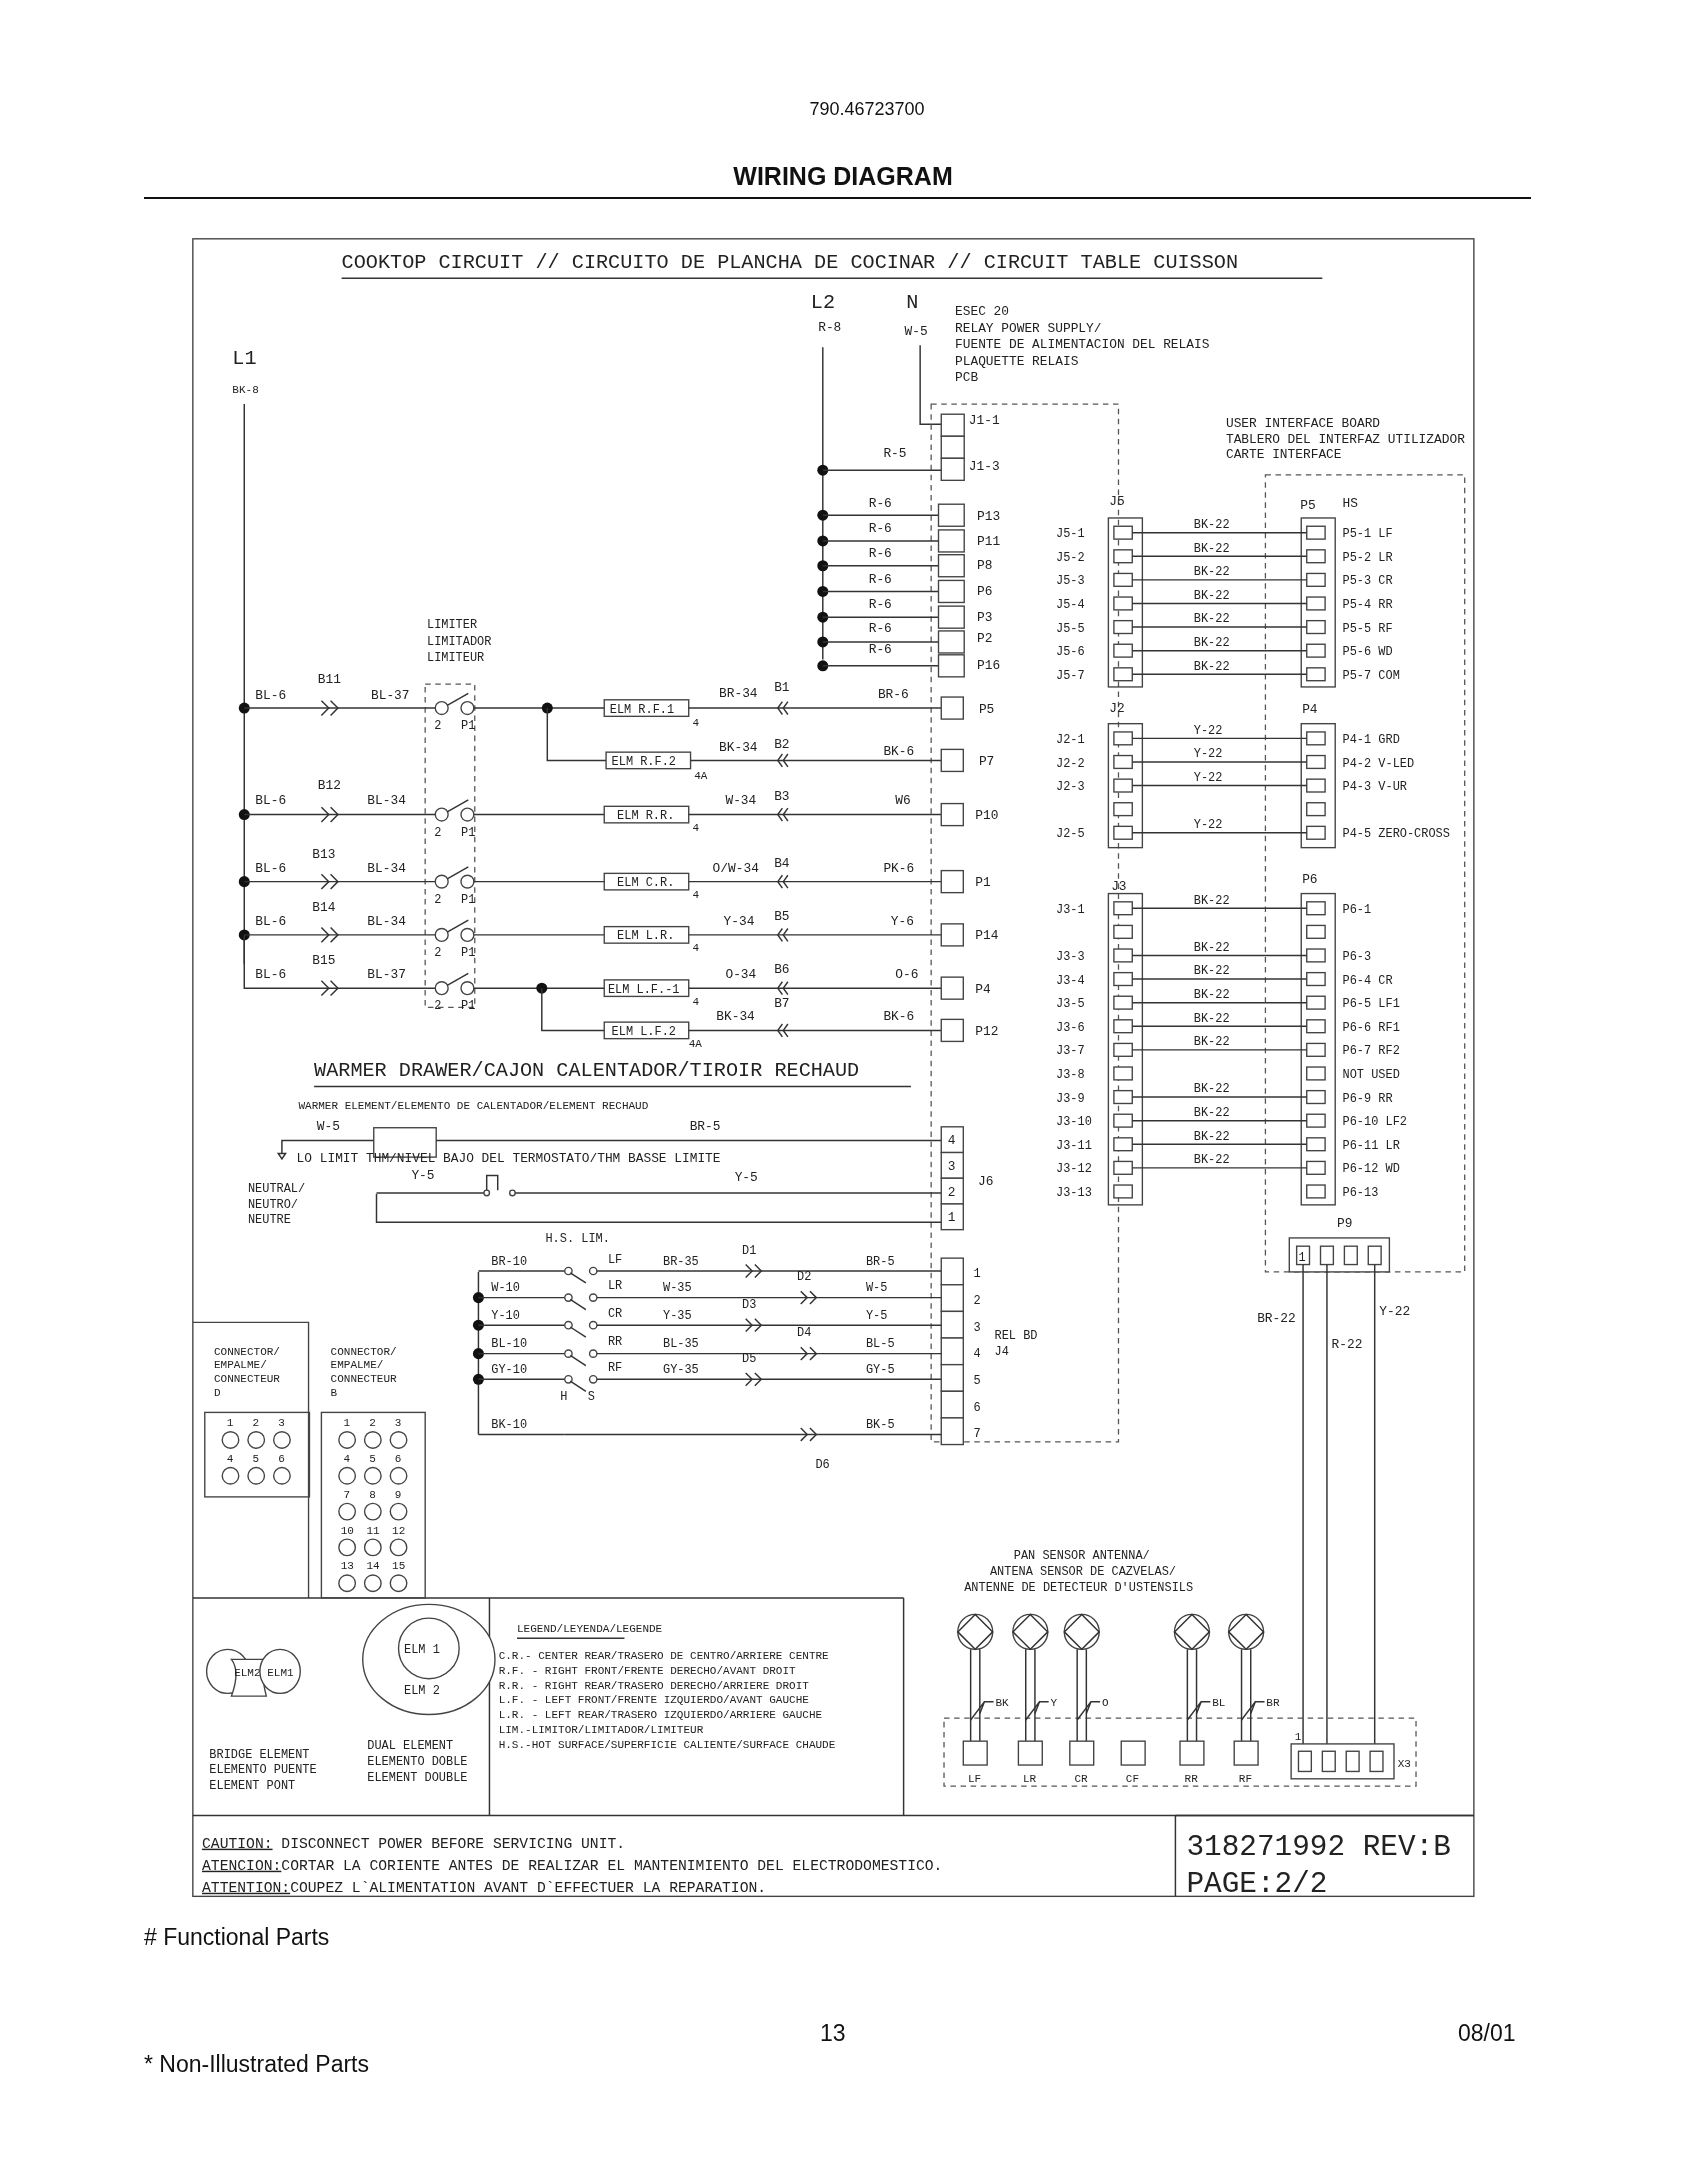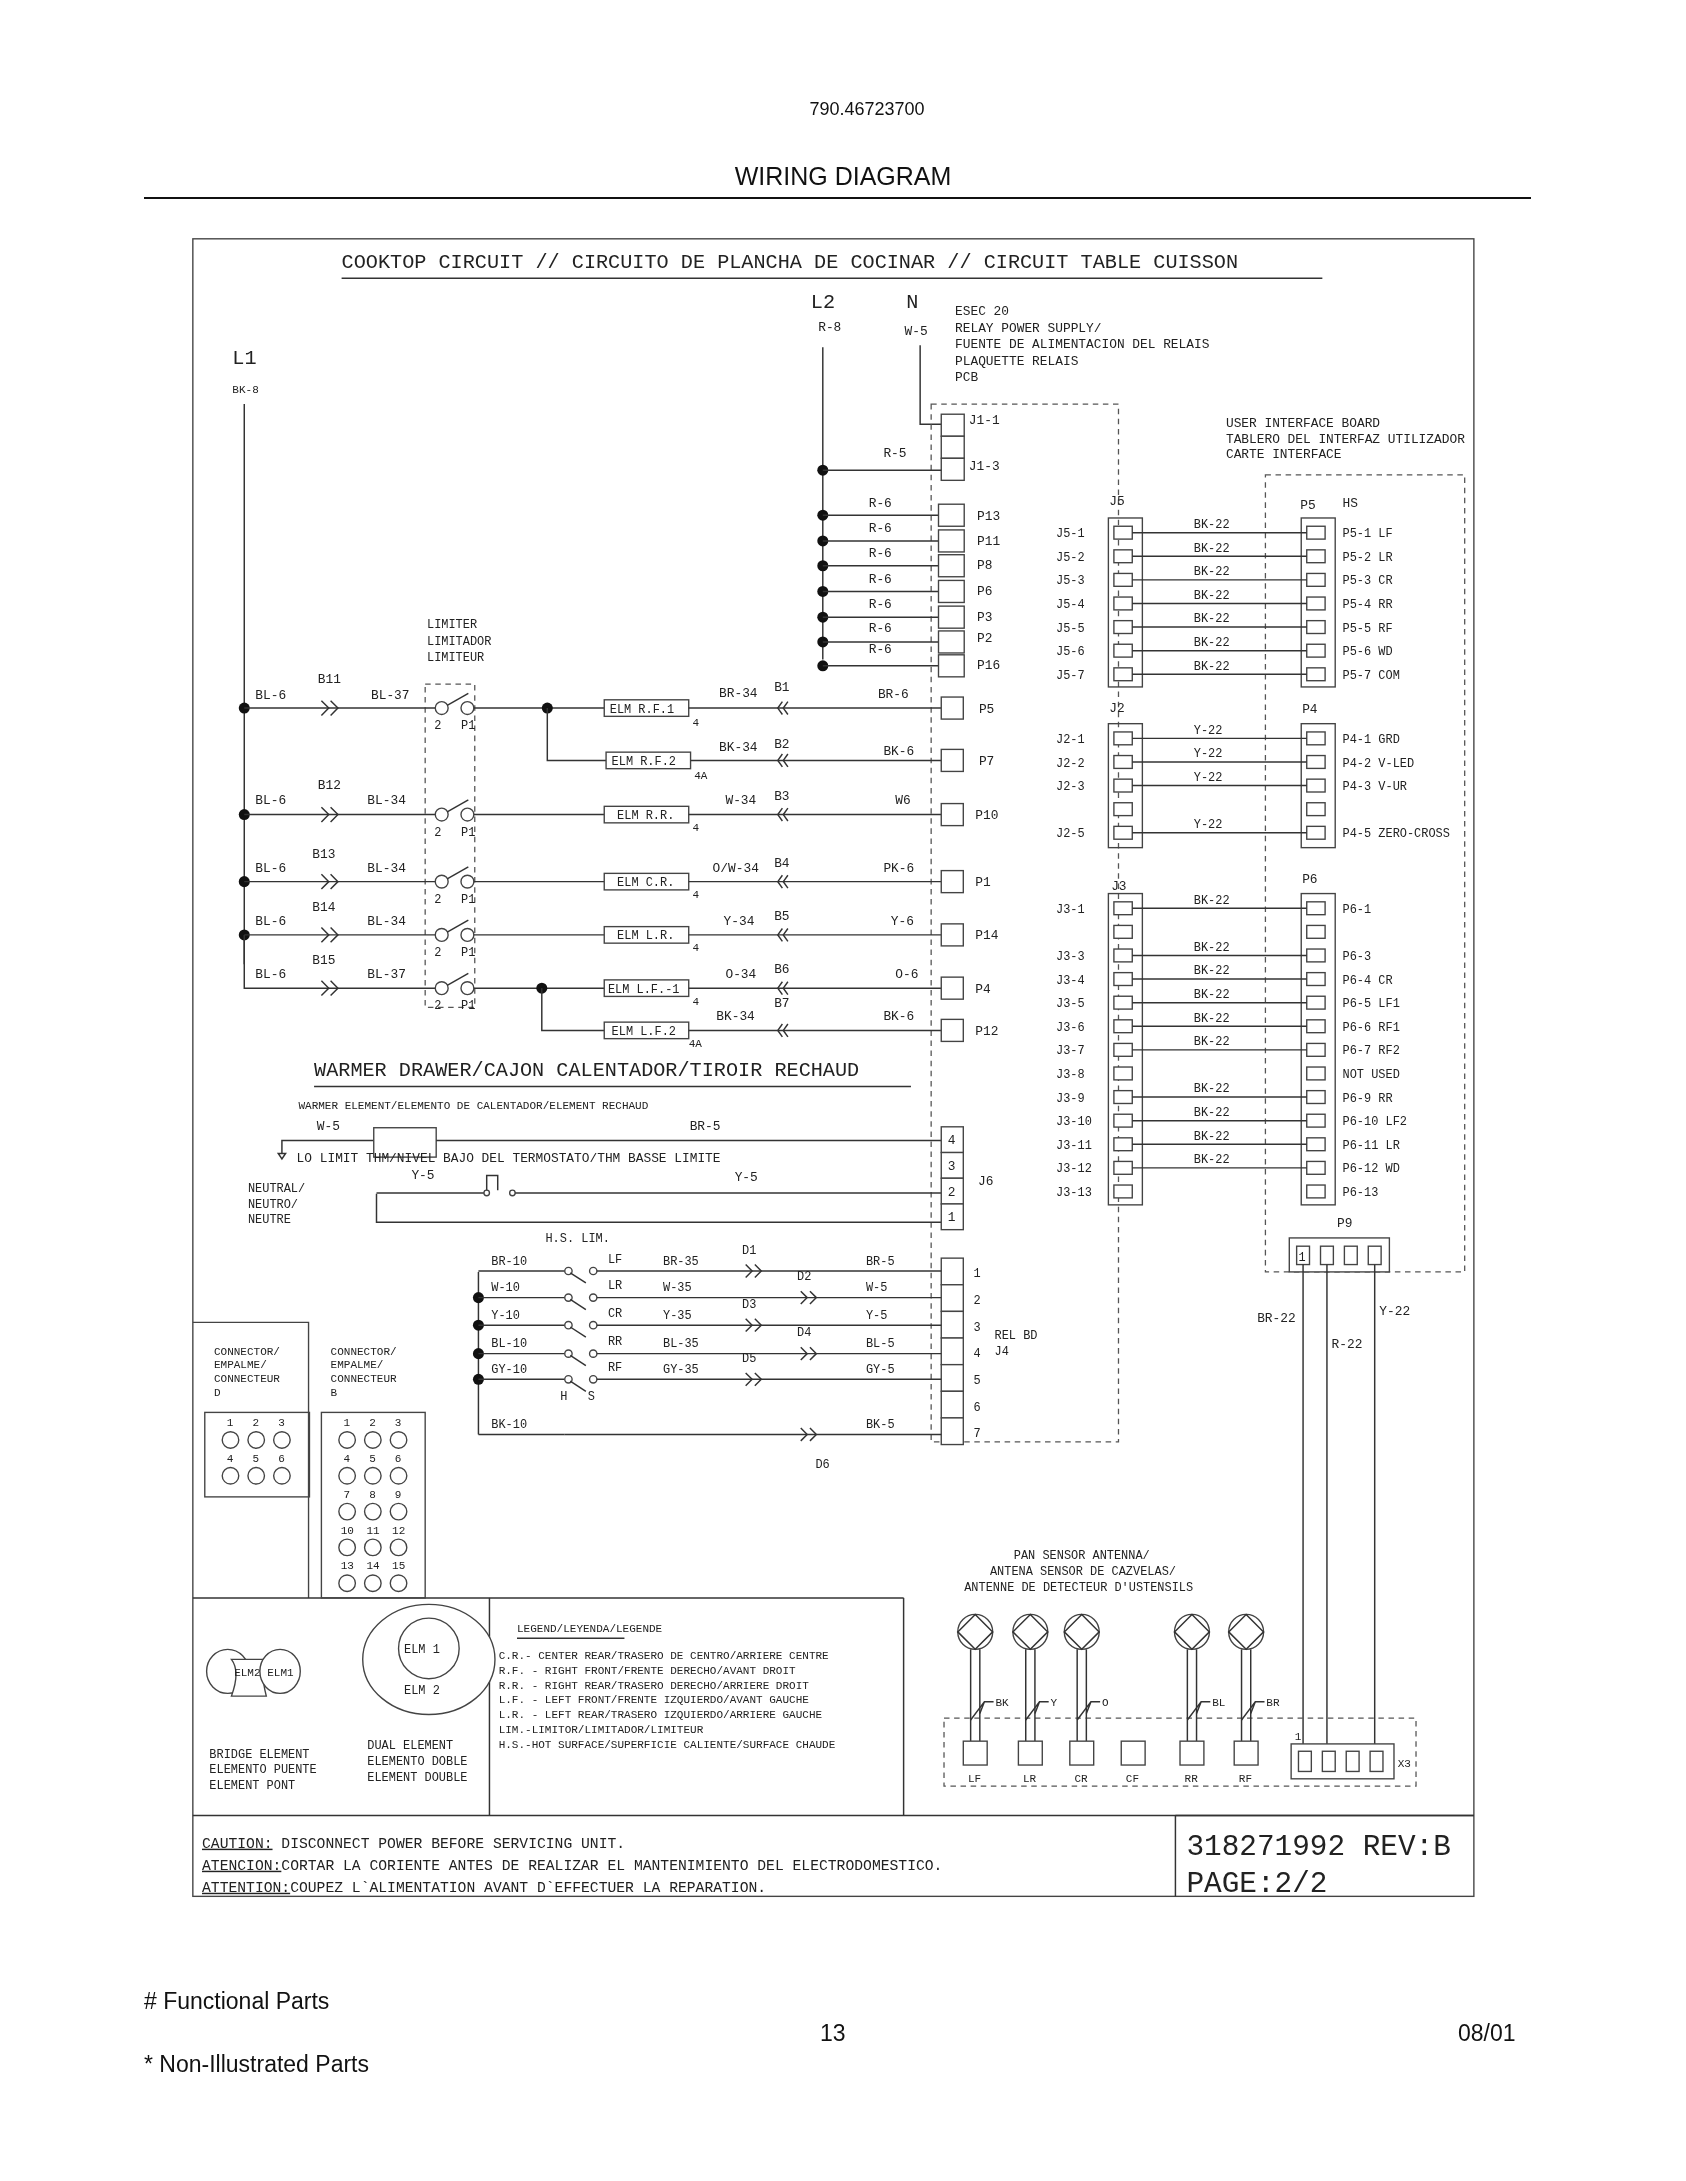--- a/index.html
+++ b/index.html
@@ -1,18 +1,18 @@
 <!DOCTYPE html>
 <html style="font-size:14.7px"><head>
 <meta charset="utf-8">
 <style>
   html,body{margin:0;padding:0;background:#fff;}
   body{width:1686px;height:2182px;position:relative;overflow:hidden;font-family:"Liberation Sans",sans-serif;color:#111;}
   .hdr-model{position:absolute;top:99px;left:0;width:1686px;text-align:center;font-size:18px;margin-left:24px;}
-  .hdr-title{position:absolute;top:162px;left:0;width:1686px;text-align:center;font-size:25px;font-weight:normal;}
+  .hdr-title{position:absolute;top:162px;left:0;width:1686px;text-align:center;font-size:25px;font-weight:bold;}
   .hdr-rule{position:absolute;top:197px;left:144px;width:1387px;height:1.8px;background:#111;}
   .ftr{position:absolute;font-size:23px;}
   svg{position:absolute;left:0;top:0;}
   svg text{font-family:"Liberation Mono","DejaVu Sans Mono",monospace;fill:#222;}
   .w{stroke:#333;stroke-width:1.6;fill:none;}
   .bx{stroke:#444;stroke-width:1.5;fill:#fff;}
   .dash{stroke:#555;stroke-width:1.4;fill:none;stroke-dasharray:6 5;}
   .dot{fill:#111;}
   .t14{font-size:14px;}
   .t13{font-size:13px;}
@@ -824,17 +824,17 @@
     <text x="220" y="2012" class="t16"><tspan text-decoration="underline">CAUTION:</tspan><tspan> DISCONNECT POWER BEFORE SERVICING UNIT.</tspan></text>
     <text x="220" y="2036" class="t16"><tspan text-decoration="underline">ATENCION:</tspan><tspan>CORTAR LA CORIENTE ANTES DE REALIZAR EL MANTENIMIENTO DEL ELECTRODOMESTICO.</tspan></text>
     <text x="220" y="2060" class="t16"><tspan text-decoration="underline">ATTENTION:</tspan><tspan>COUPEZ L`ALIMENTATION AVANT D`EFFECTUER LA REPARATION.</tspan></text>
   </g>
   <g>
     <text x="1292" y="2020" style="font-size:32px">318271992 REV:B</text>
     <text x="1292" y="2060" style="font-size:32px">PAGE:2/2</text>
   </g>
 </svg>
 
-<div class="ftr" style="left:144px;top:1988px"># Functional Parts</div>
+<div class="ftr" style="left:144px;top:1924px"># Functional Parts</div>
 <div class="ftr" style="left:144px;top:2051px">* Non-Illustrated Parts</div>
 <div class="ftr" style="left:820px;top:2020px">13</div>
 <div class="ftr" style="left:1458px;top:2020px">08/01</div>
 
 
 </body></html>

